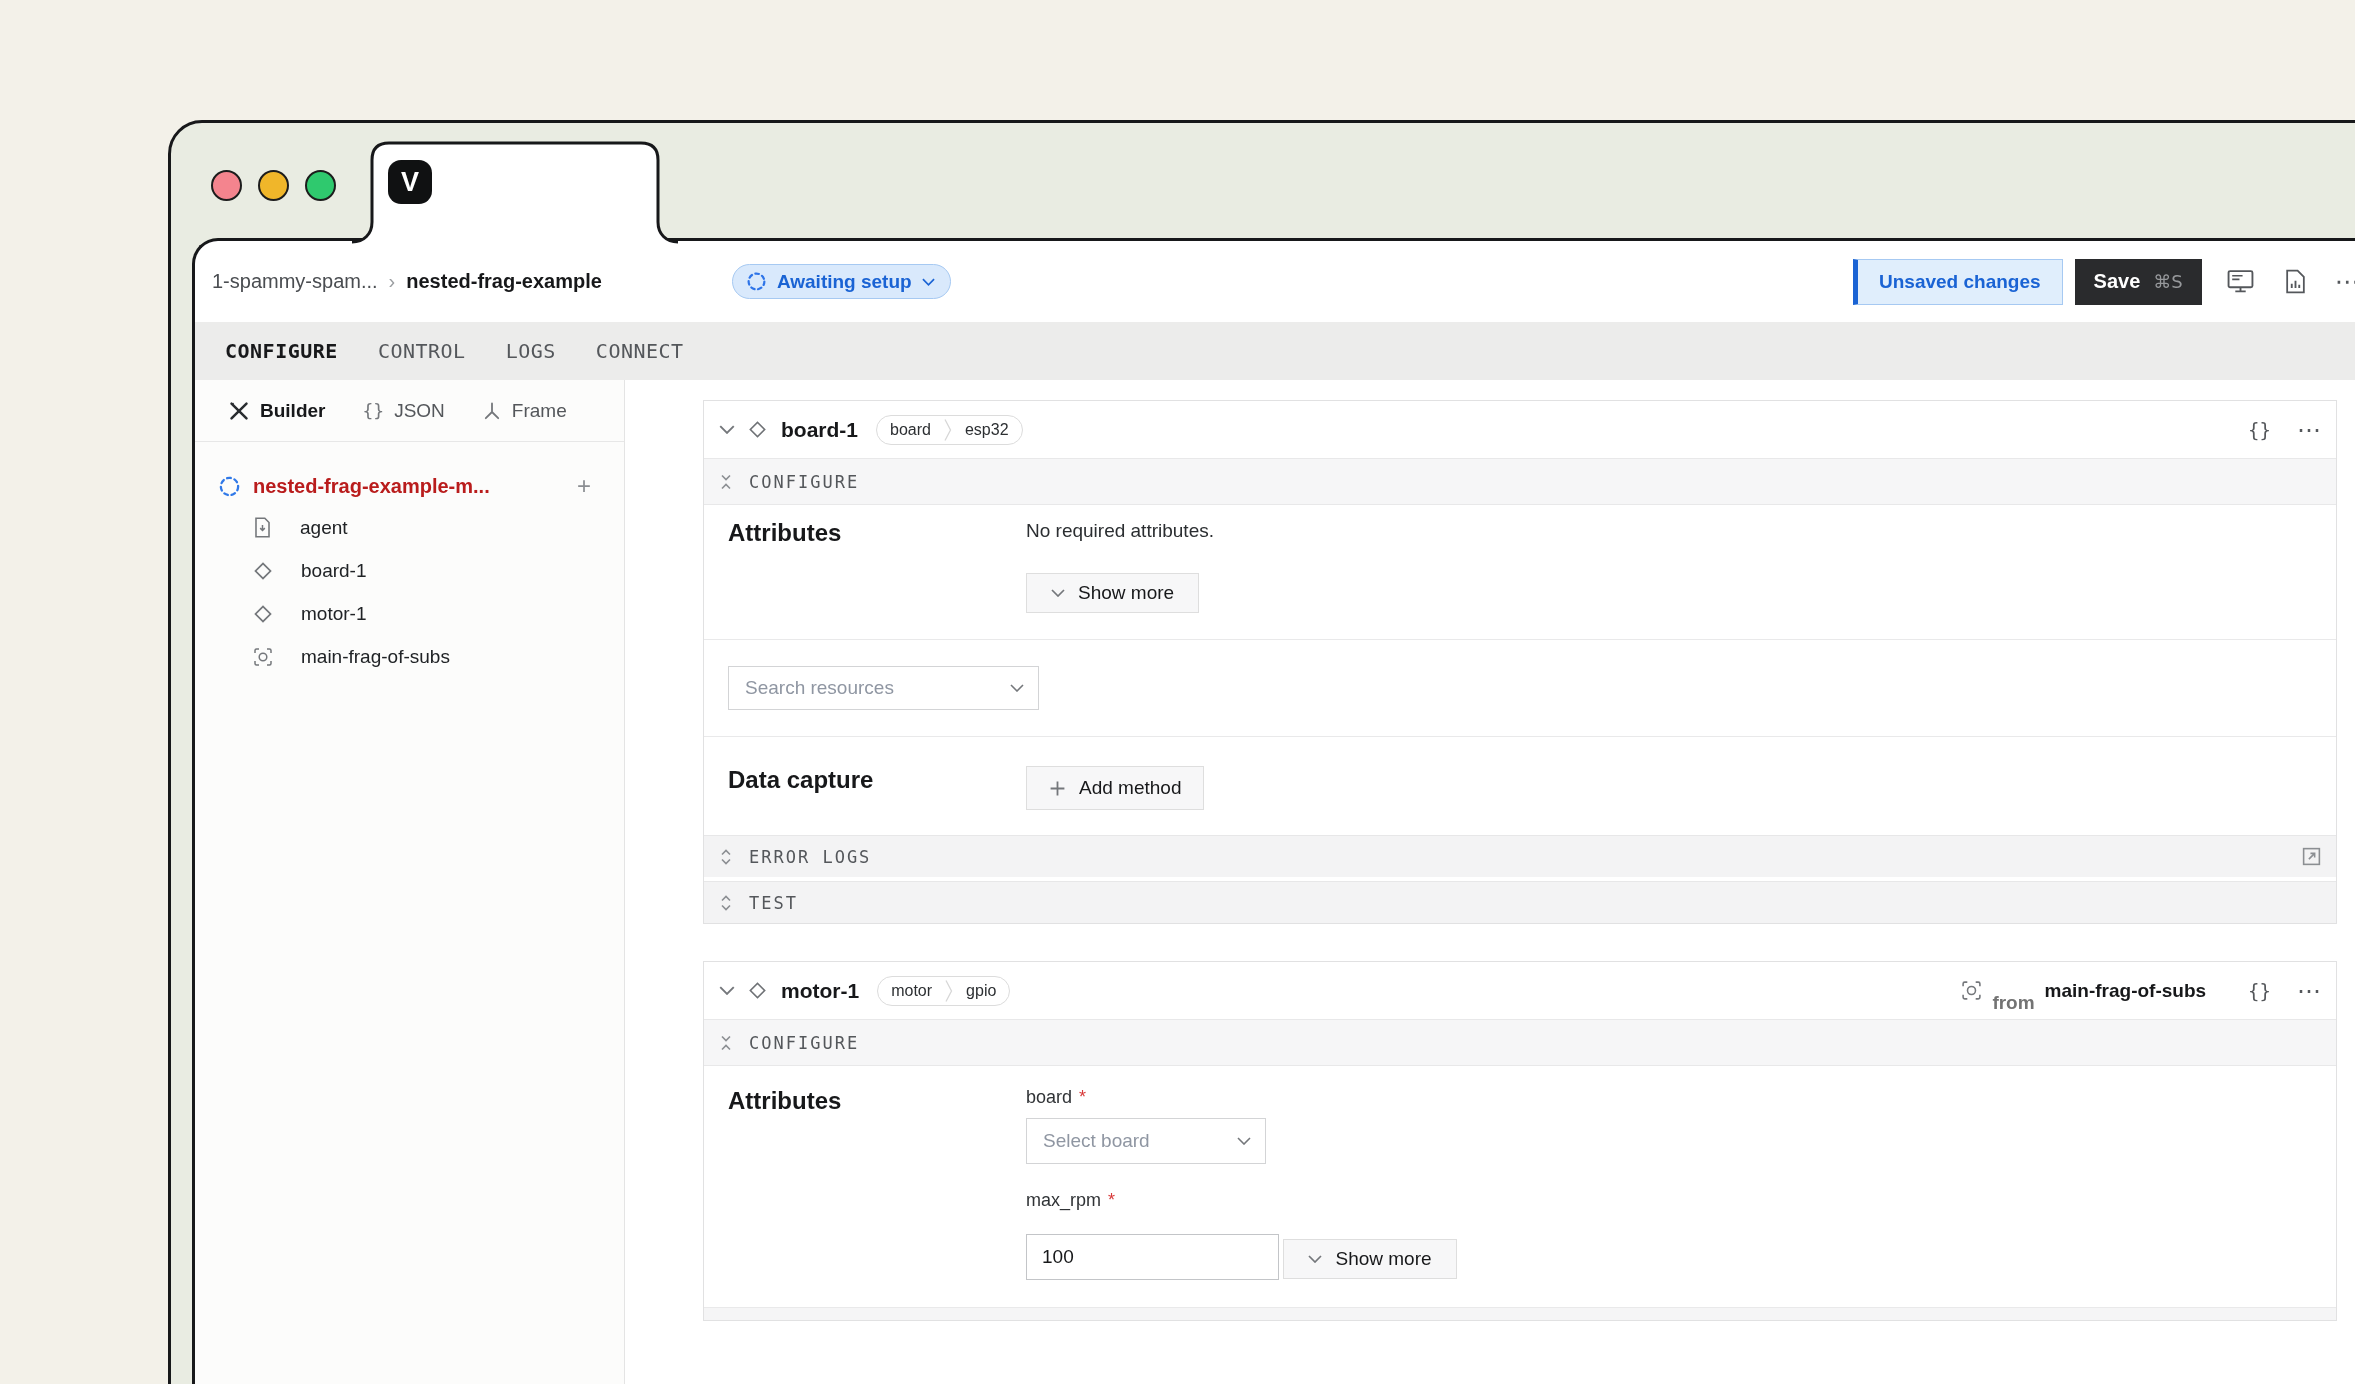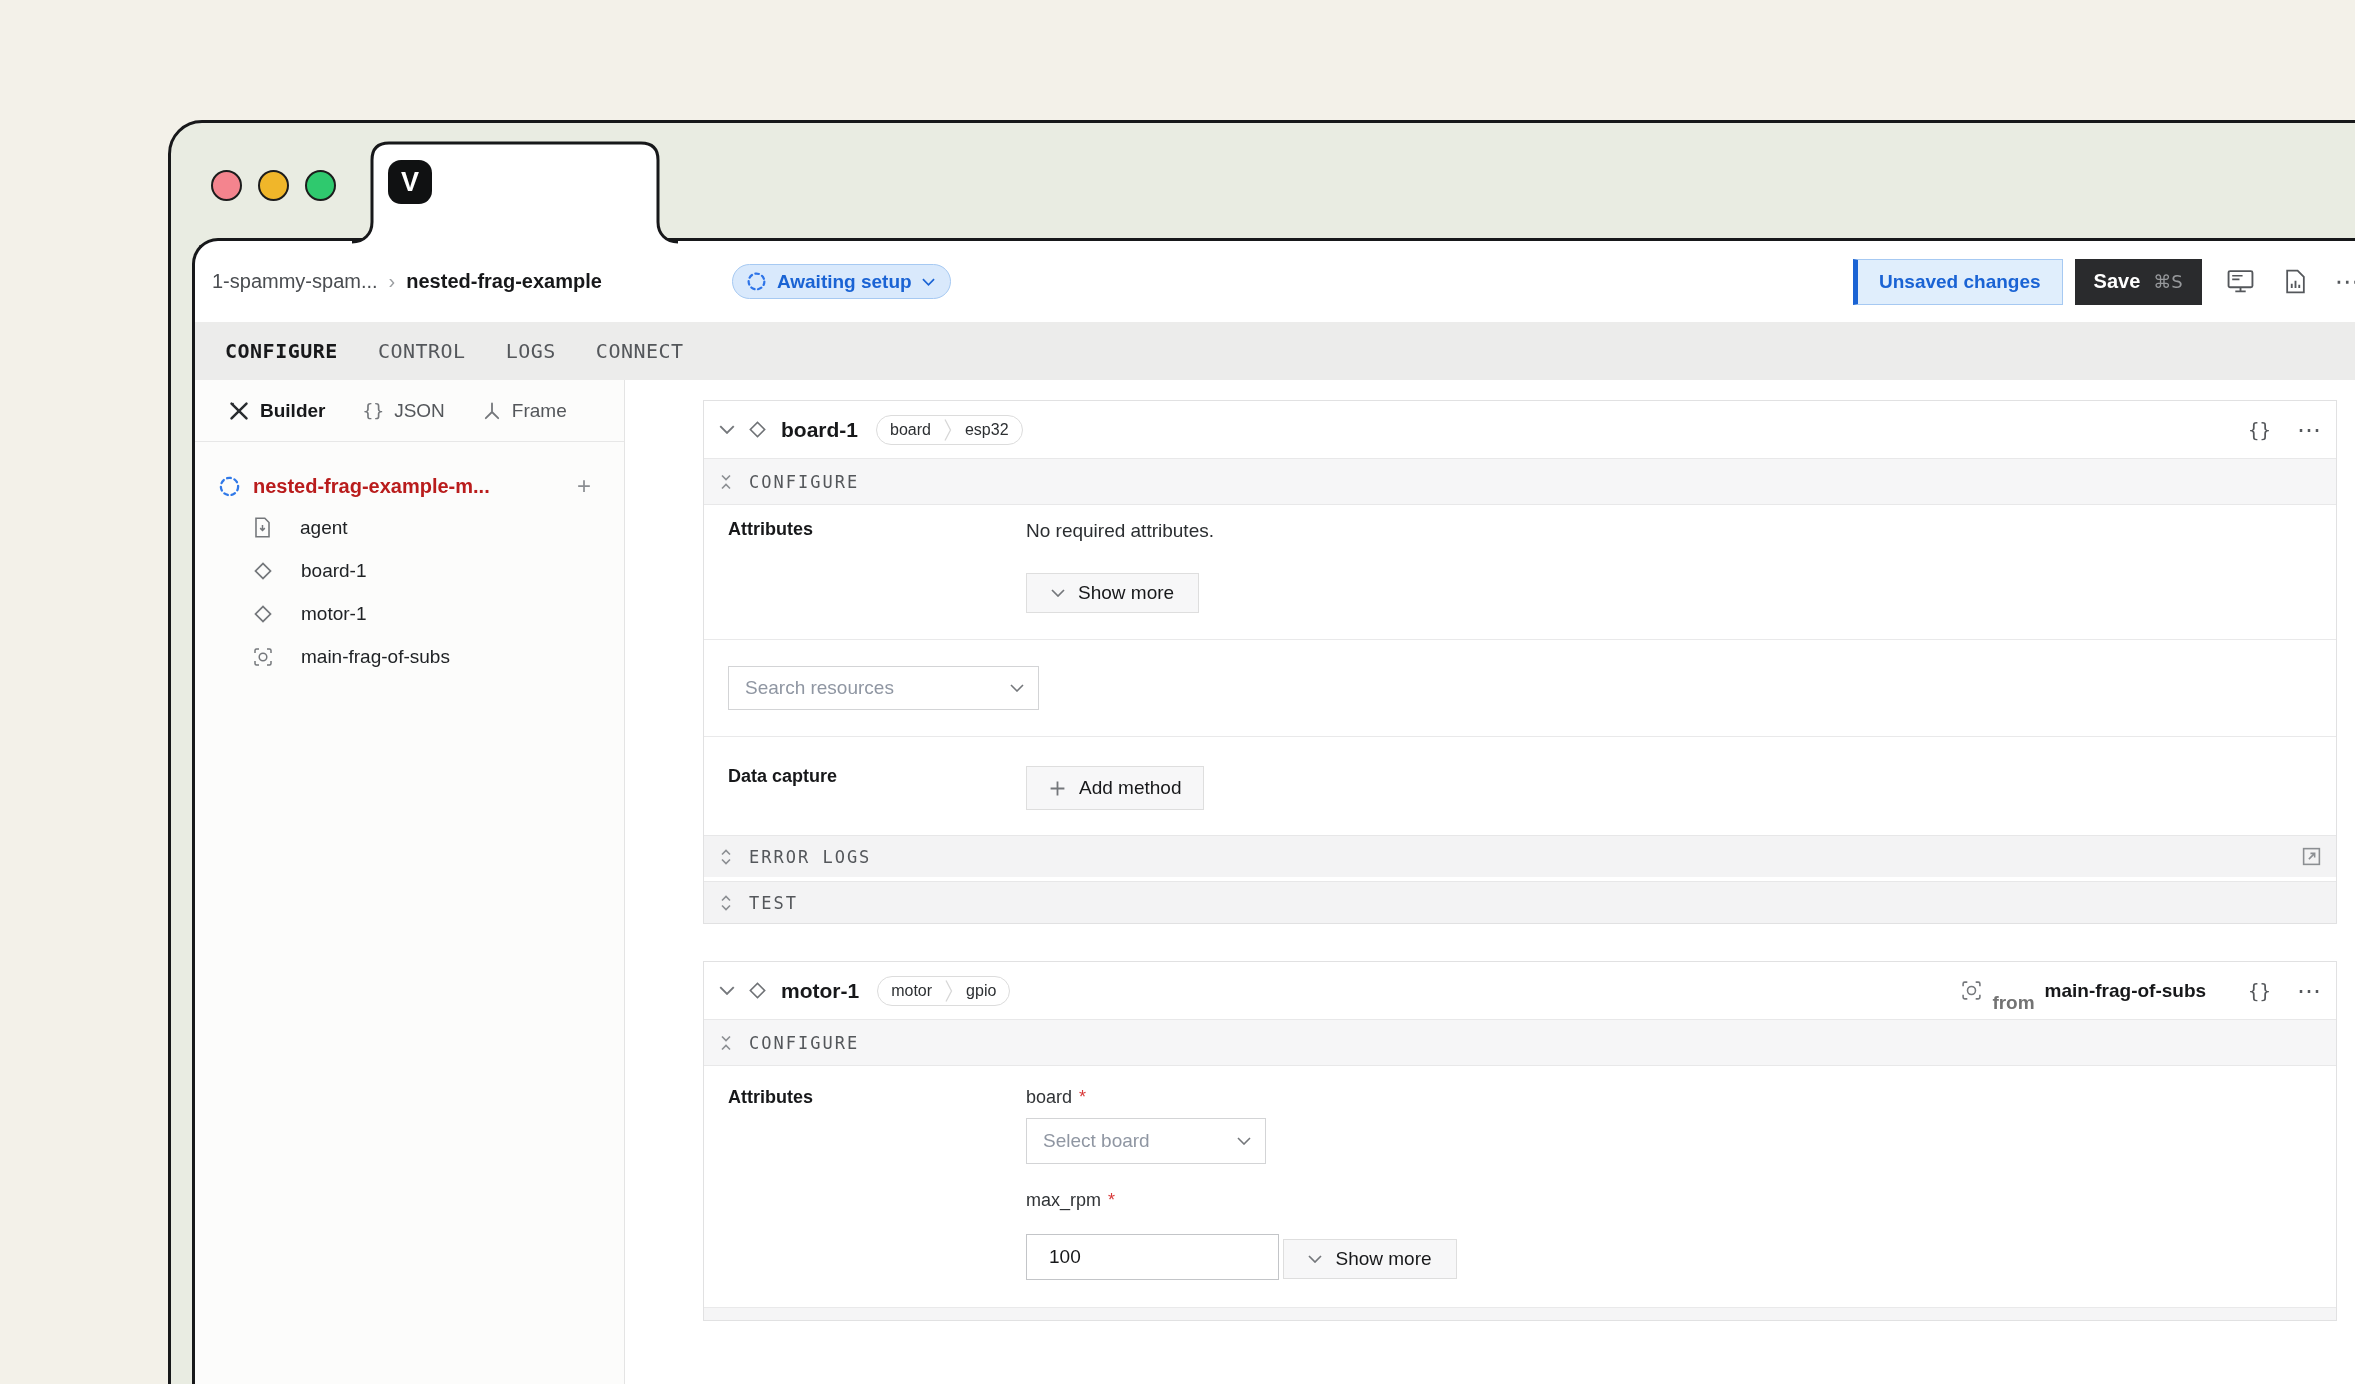--- a/index.html
+++ b/index.html
@@ -113,21 +113,21 @@
 
   .section-bar {
     height:47px; background:#f6f6f7; border-top:1px solid #e8e8e9; border-bottom:1px solid #e8e8e9;
     display:flex; align-items:center; padding-left:16px; gap:17px;
     font-family:"DejaVu Sans Mono", monospace; font-size:17px; letter-spacing:2px; color:#54575b;
   }
   .bar-icon { color:#8b8e92; }
 
   .form-row { display:flex; padding-left:24px; }
   .form-row.divided { border-top:1px solid #e9e9ea; }
-  .row-label { width:298px; flex:none; font-size:18px; font-weight:600; color:#17181a; }
+  .row-label { width:298px; flex:none; font-size:24px; font-weight:600; color:#17181a; }
   .row-value { flex:1; }
 
   .row-attr { padding-top:14px; padding-bottom:26px; }
   .attr-empty { font-size:19px; color:#2b2e31; line-height:24px; }
   .row-depends { padding-top:26px; padding-bottom:26px; }
   .row-depends .row-label { padding-top:9px; }
   .row-data { padding-top:29px; padding-bottom:25px; }
 
   .btn-light {
     display:inline-flex; align-items:center; gap:13px; height:40px; padding:16px 24px;
@@ -138,21 +138,21 @@
   .btn-add-method { height:44px; padding:0 22px; }
 
   .select-box {
     width:311px; height:44px; border:1px solid #d3d4d6; background:#fff;
     display:flex; align-items:center; padding:0 14px 0 16px; font-size:19px; color:#8f96a2; cursor:pointer;
   }
   .select-box .sel-chev { margin-left:auto; color:#74777b; }
   .select-board { width:240px; height:46px; }
   .input-box {
     width:253px; height:46px; border:1px solid #c3c5c8; background:#fff;
-    font-size:19px; color:#17181a; padding-left:22px; font-family:"Liberation Sans", sans-serif; outline:none;
+    font-size:19px; color:#17181a; padding-left:15px; font-family:"Liberation Sans", sans-serif; outline:none;
   }
 
   .collapse-bar {
     height:42px; background:#f3f3f4; border-top:1px solid #e7e7e8;
     display:flex; align-items:center; padding:0 14px 0 16px; gap:17px;
     font-family:"DejaVu Sans Mono", monospace; font-size:17px; letter-spacing:2px; color:#54575b;
   }
   .collapse-bar + .collapse-bar { margin-top:4px; }
   .ext-link { margin-left:auto; color:#8b8e92; }
 

